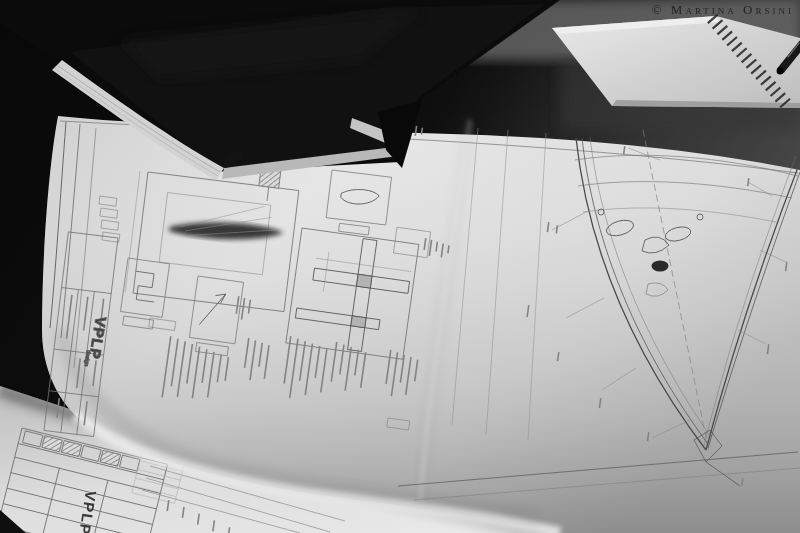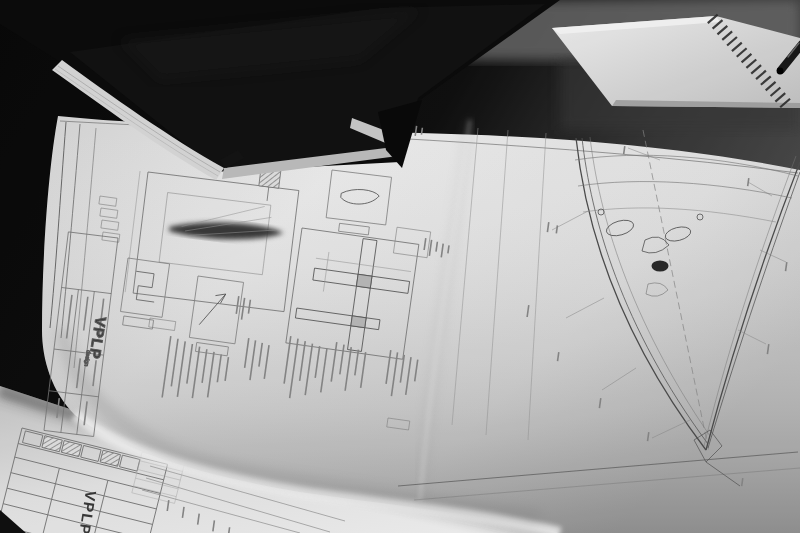--- a/index.html
+++ b/index.html
@@ -389,13 +389,14 @@
     <g>
       <line x1="802" y1="44" x2="781" y2="70" stroke="#1a1a1a" stroke-width="8" stroke-linecap="round"></line>
       <circle cx="780" cy="71" r="3.4" fill="#000"></circle>
       <line x1="799" y1="43" x2="788" y2="57" stroke="#6a6a6a" stroke-width="1.4" stroke-linecap="round"></line>
     </g>
   </g>
 
   <rect x="0" y="0" width="800" height="533" fill="#000" opacity="0.05"></rect>
 </svg>
 
+<div class="credit">© Martina Orsini</div>
 </div>
 
 </body></html>

